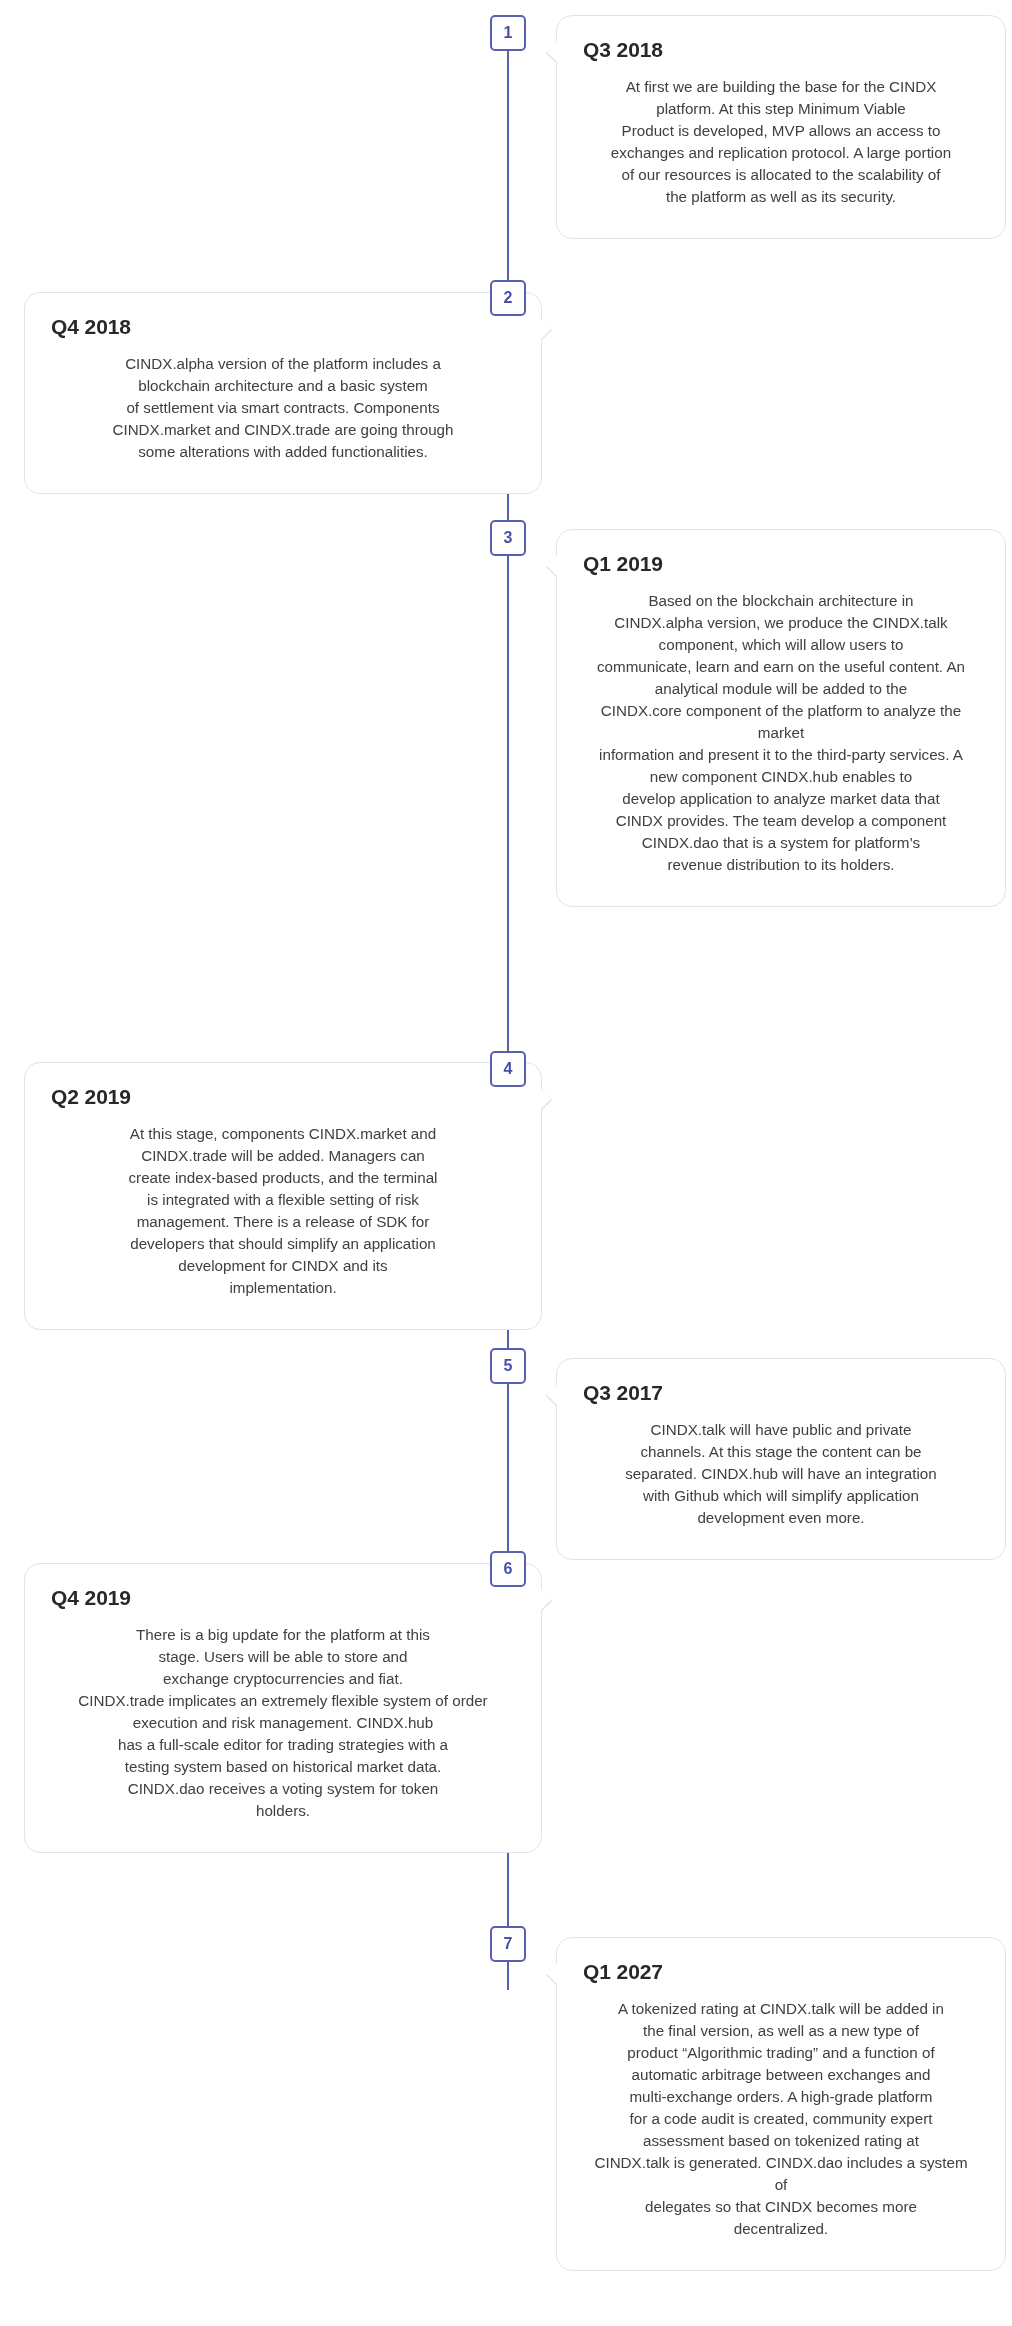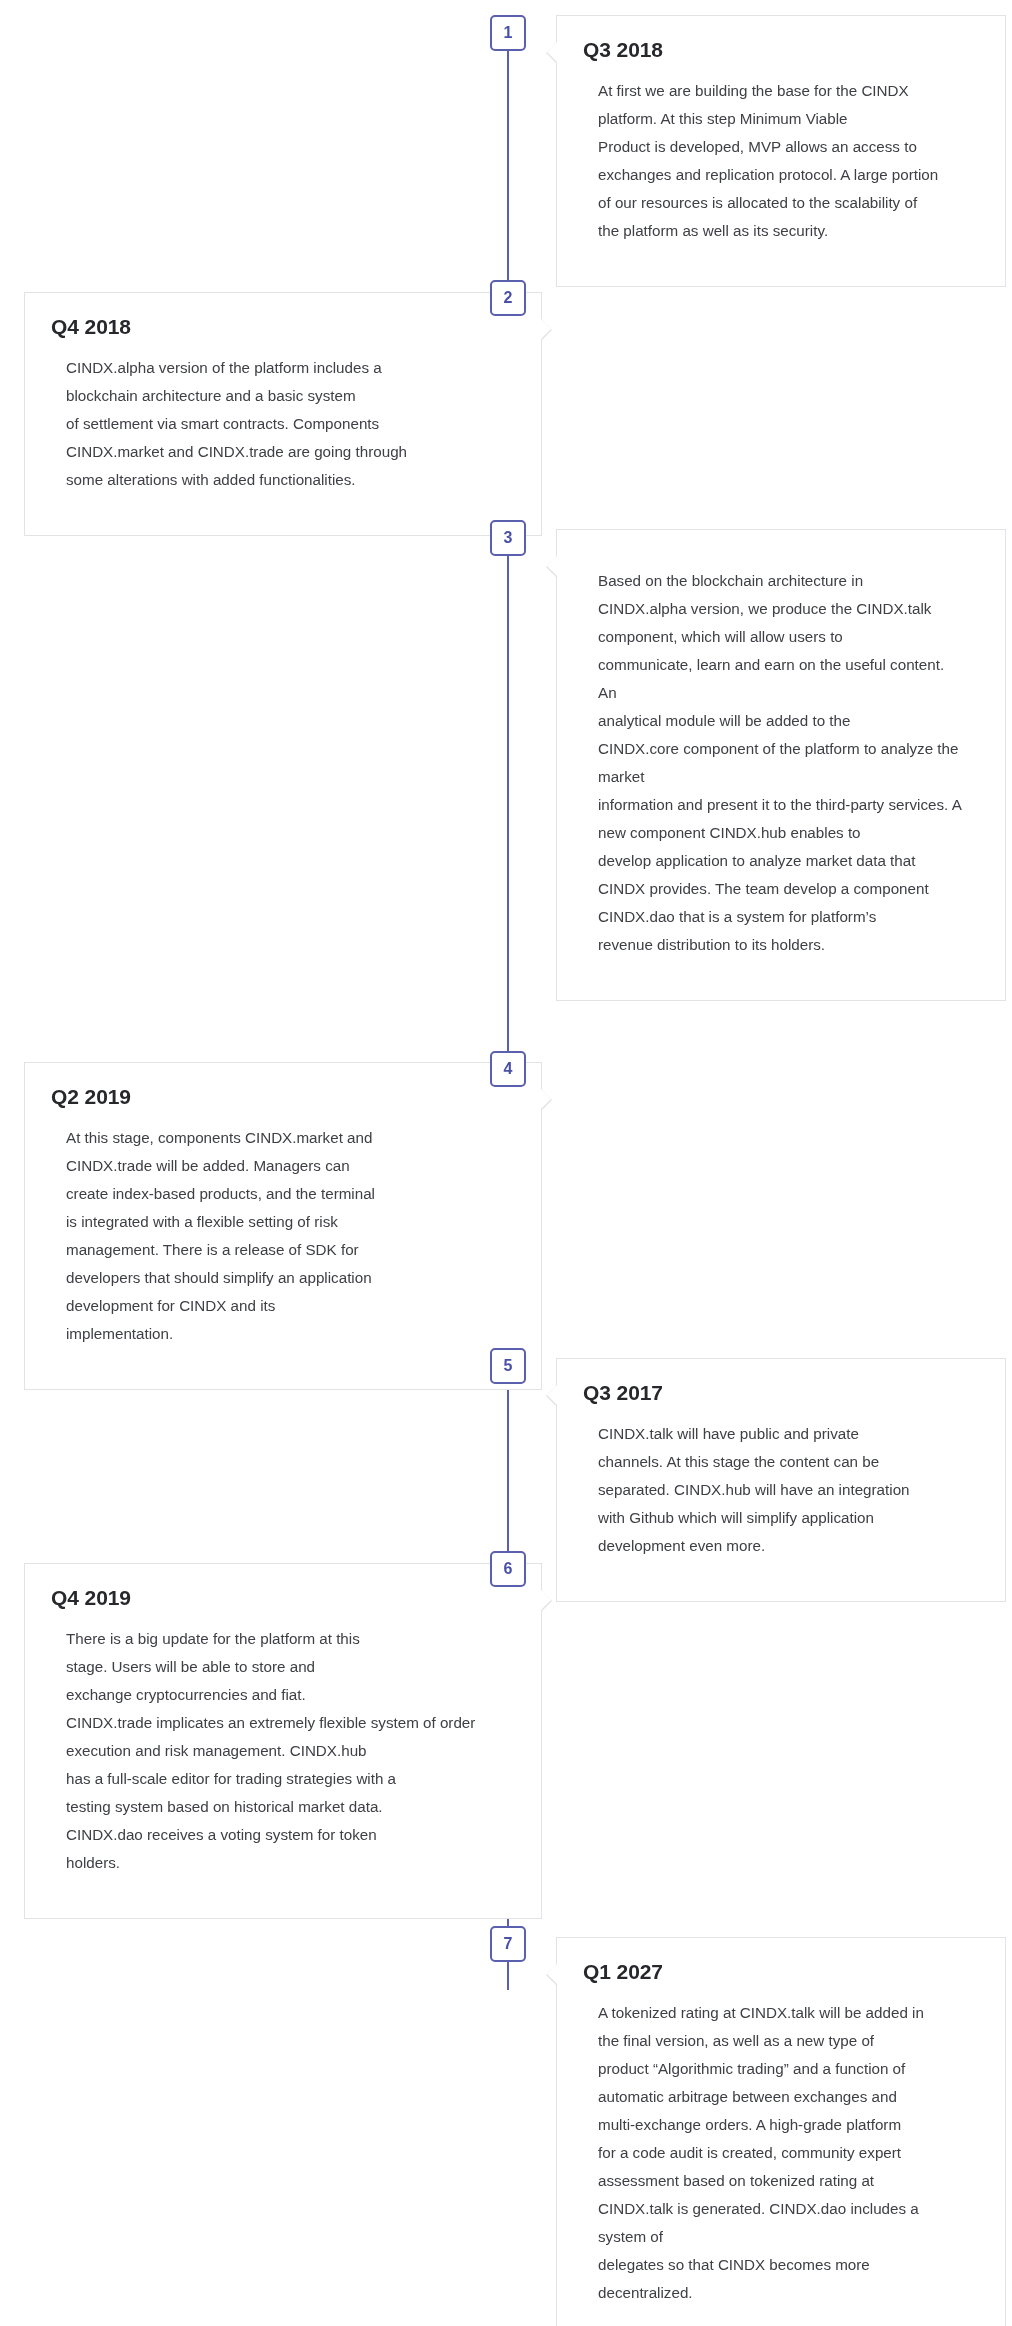--- a/index.html
+++ b/index.html
@@ -47,42 +47,43 @@
     text-align: center;
     z-index: 4;
     font-family: "Liberation Sans", sans-serif;
   }
 
   
   .card {
     position: absolute;
     background: #ffffff;
     border: 1px solid #e2e3e6;
-    border-radius: 0;
+    border-radius: 16px;
     padding: 22px 26px 26px 26px;
     z-index: 2;
   }
   .card.right { left: 556px; width: 450px; }
   .card.left  { left: 24px;  width: 518px; }
 
   .card h3 {
     margin: 0 0 14px 0;
     font-size: 21px;
     font-weight: 700;
     color: #27282c;
     letter-spacing: -0.1px;
     font-family: "Liberation Sans", sans-serif;
   }
   .card p {
-    margin: 15px;
+    margin: 4px;
     font-size: 15.2px;
-    line-height: 28px;
+    line-height: 22px;
     color: #3f4045;
     white-space: pre-line;
     font-family: "Liberation Sans", sans-serif;
+    text-align: center;
   }
 
   
   .notch, .notch-fill {
     position: absolute;
     width: 0; height: 0;
     top: 26px;
   }
   .card.right .notch {
     left: -11px;
@@ -135,20 +136,21 @@
         <p>CINDX.alpha version of the platform includes a
 blockchain architecture and a basic system
 of settlement via smart contracts. Components
 CINDX.market and CINDX.trade are going through
 some alterations with added functionalities.</p>
       </div>
       <div class="badge" style="top: 520px;">3</div>
       <div class="card right" style="top: 529px;">
         <span class="notch"></span>
         <span class="notch-fill"></span>
+        <h3>Q1 2019</h3>
         <p>Based on the blockchain architecture in
 CINDX.alpha version, we produce the CINDX.talk
 component, which will allow users to
 communicate, learn and earn on the useful content. An
 analytical module will be added to the
 CINDX.core component of the platform to analyze the market
 information and present it to the third-party services. A new component CINDX.hub enables to
 develop application to analyze market data that
 CINDX provides. The team develop a component
 CINDX.dao that is a system for platform’s

